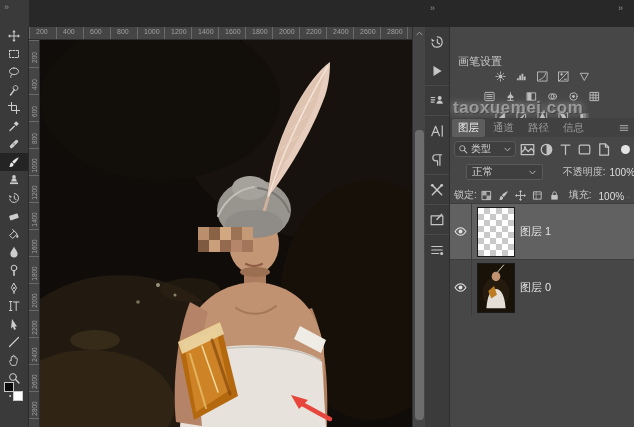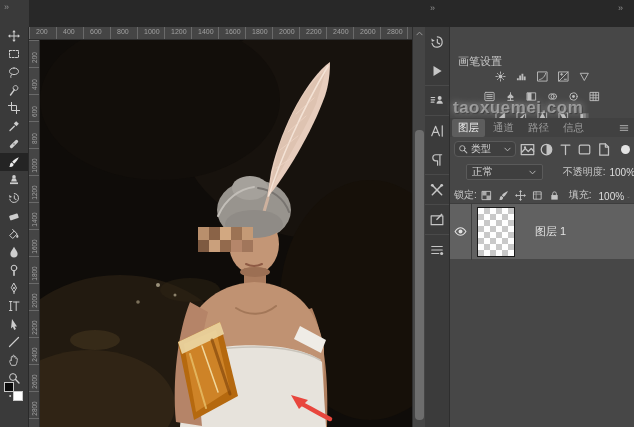--- a/index.html
+++ b/index.html
@@ -96,21 +96,21 @@
        border-top:1px solid #3d3d3d;background:#474747;cursor:pointer;box-sizing:border-box}
   .layer-row.selected{background:#616161}
   .eye-cell{width:22px;height:56px;display:flex;align-items:center;justify-content:center;color:#e2e2e2;border-right:1px solid #3d3d3d;box-sizing:border-box;cursor:pointer}
   .eye-cell svg{width:13px;height:13px}
   .layer-thumb{width:38px;height:50px;margin-left:5px;border:1px solid #1a1a1a;box-sizing:border-box;flex:none}
   .thumb-checker{background-color:#fff;
        background-image:linear-gradient(45deg,#c9c9c9 25%,transparent 25%,transparent 75%,#c9c9c9 75%),
                         linear-gradient(45deg,#c9c9c9 25%,transparent 25%,transparent 75%,#c9c9c9 75%);
        background-size:12px 12px;background-position:0 0,6px 6px}
   .thumb-photo{background:#14100a}
-  .layer-name{margin-left:20px;font-size:11px;color:#e3e3e3;white-space:nowrap}
+  .layer-name{margin-left:5px;font-size:11px;color:#e3e3e3;white-space:nowrap}
 </style>
 </head>
 <body>
 
 <div class="app">
 
   <div class="tools-head">
     <span>»</span>
   </div>
   <span class="collapse" style="left:430px;top:3px">»</span>
@@ -651,15 +651,34 @@
         <div class="layer-row selected" style="top: 176px;">
           <div class="eye-cell">
             <svg viewBox="0 0 12 12">
               <path d="M1 6C2.5 3.6 4.2 2.5 6 2.5S9.5 3.6 11 6C9.5 8.4 7.8 9.5 6 9.5S2.5 8.4 1 6z" fill="none" stroke="currentColor"></path>
               <circle cx="6" cy="6" r="1.8" fill="currentColor"></circle>
             </svg>
           </div>
           <div class="layer-thumb thumb-checker"></div>
           <span class="layer-name">图层 1</span>
         </div>
+        <div class="layer-row" style="top: 232px;">
+          <div class="eye-cell">
+            <svg viewBox="0 0 12 12">
+              <path d="M1 6C2.5 3.6 4.2 2.5 6 2.5S9.5 3.6 11 6C9.5 8.4 7.8 9.5 6 9.5S2.5 8.4 1 6z" fill="none" stroke="currentColor"></path>
+              <circle cx="6" cy="6" r="1.8" fill="currentColor"></circle>
+            </svg>
+          </div>
+          <div class="layer-thumb thumb-photo">
+            <svg viewBox="0 0 36 50" width="36" height="48">
+              <rect width="36" height="50" fill="#191209"></rect>
+              <ellipse cx="18" cy="30" rx="14" ry="16" fill="#241a0e"></ellipse>
+              <path d="M20 8l6-7" stroke="#e8d5c5" stroke-width="1"></path>
+              <ellipse cx="18" cy="13" rx="4.5" ry="5" fill="#bf9274"></ellipse>
+              <path d="M8 46c1-12 4-20 10-20s9 8 10 20z" fill="#e4dfd6"></path>
+              <path d="M10 28l6-5 3 9-6 4z" fill="#bf7d22"></path>
+            </svg>
+          </div>
+          <span class="layer-name">图层 0</span>
+        </div>
       </div>
   </div>
 </div>
 
 </body></html>

